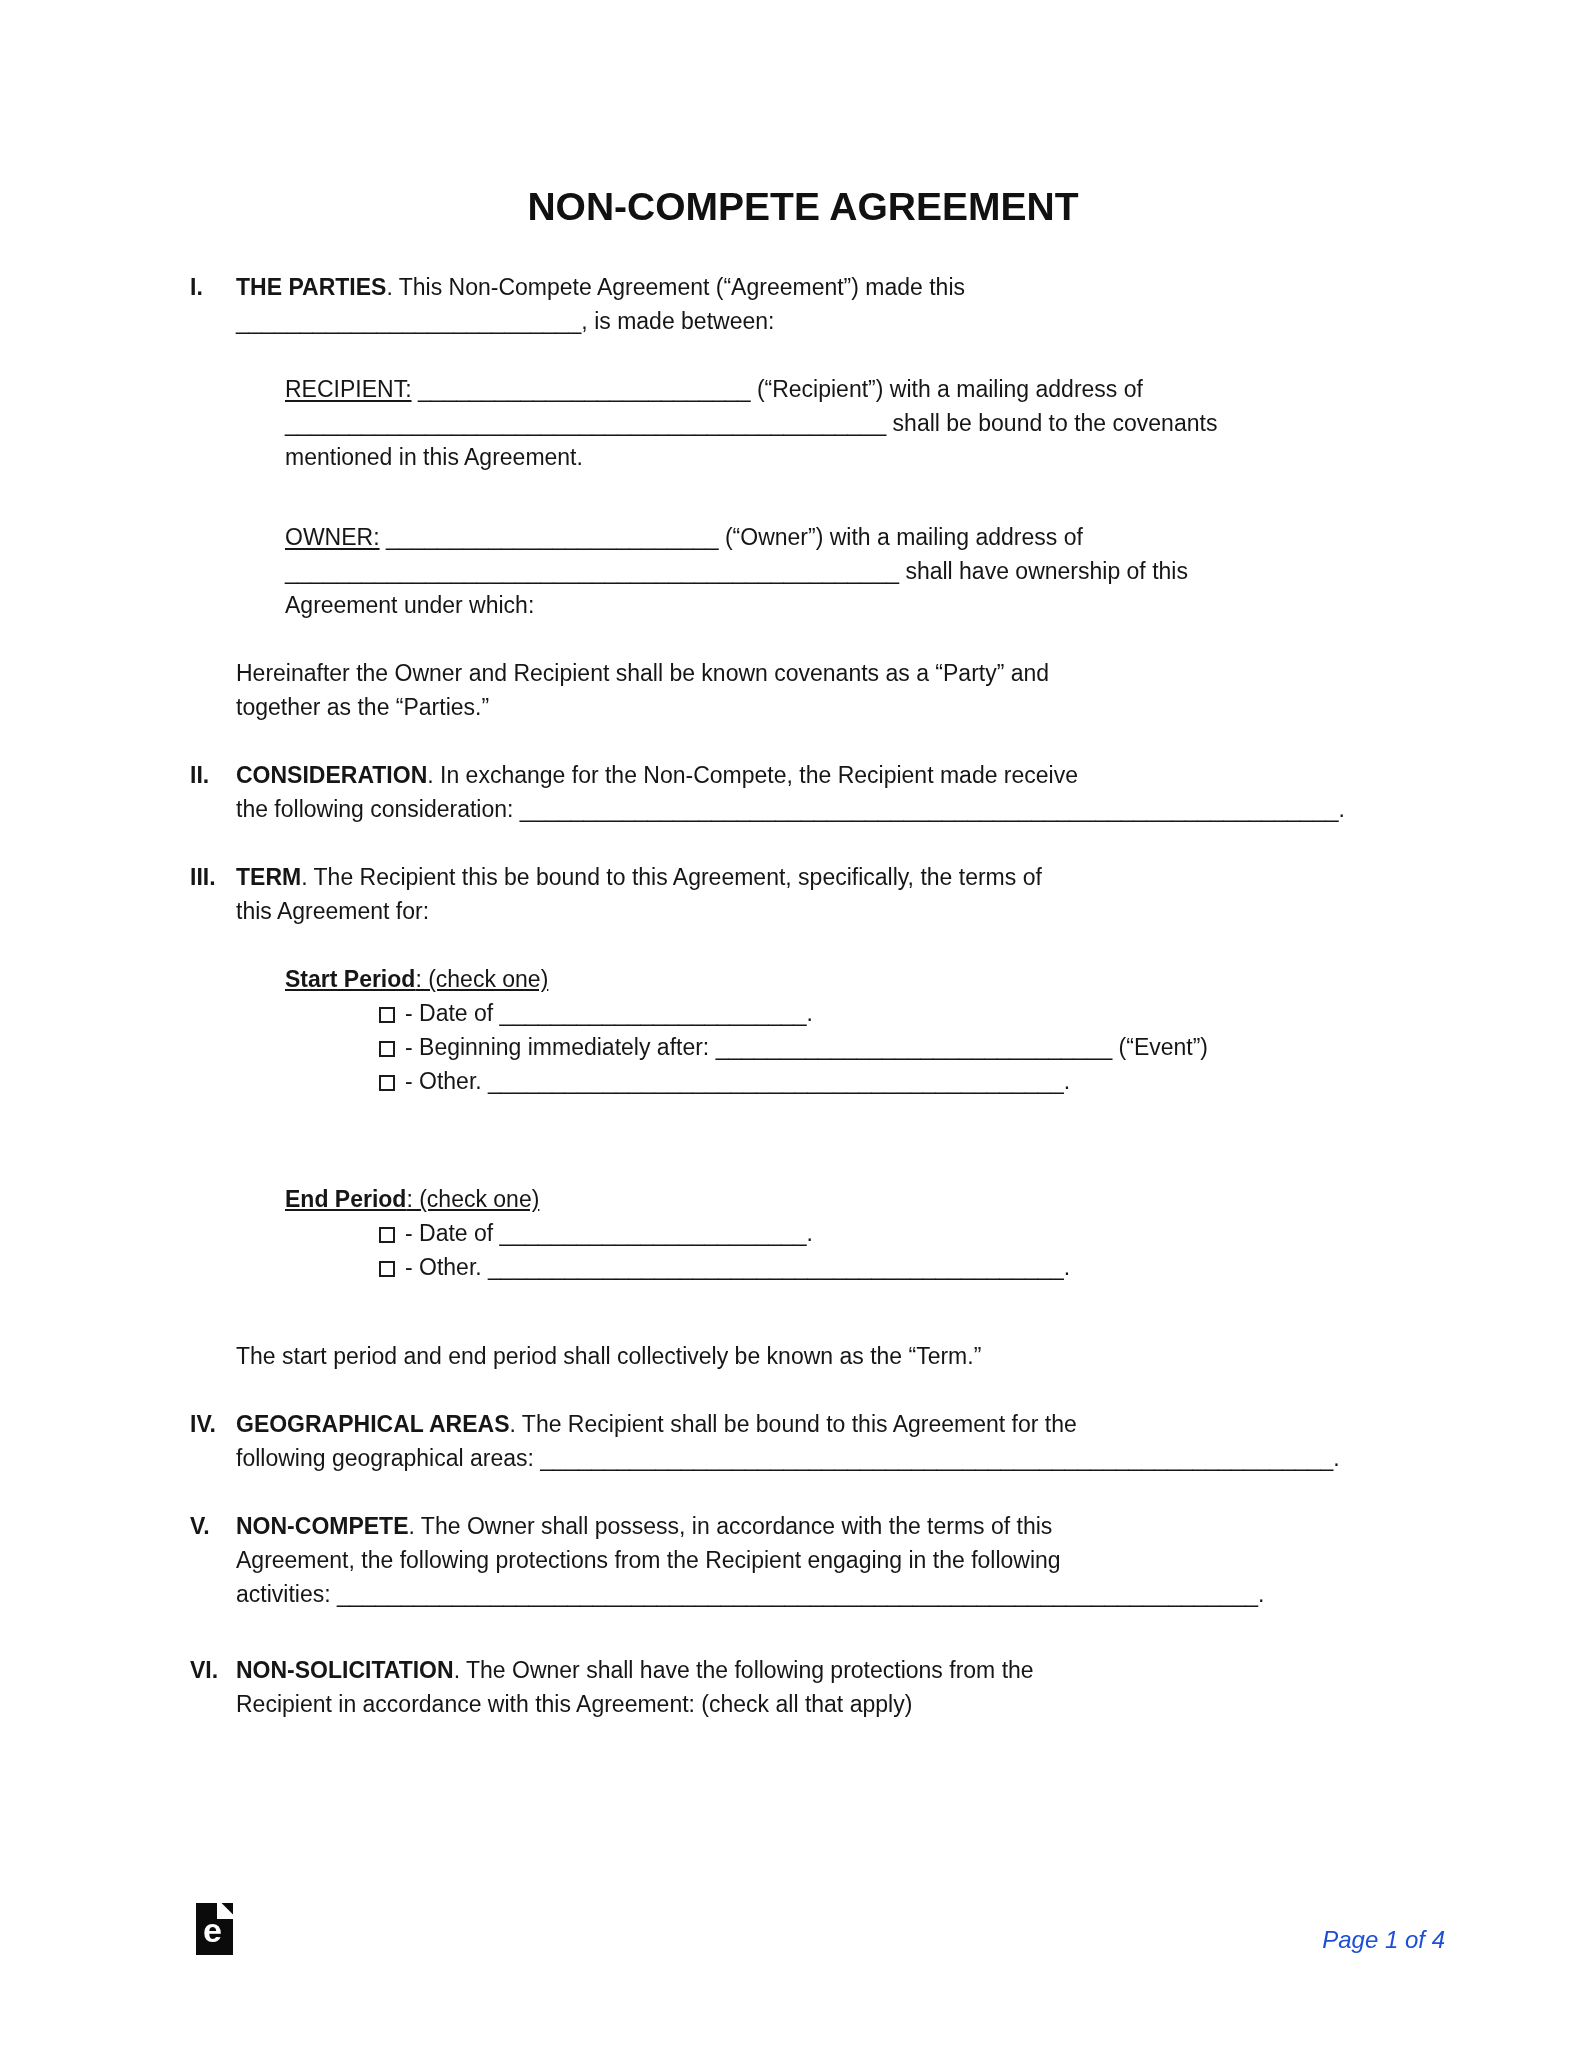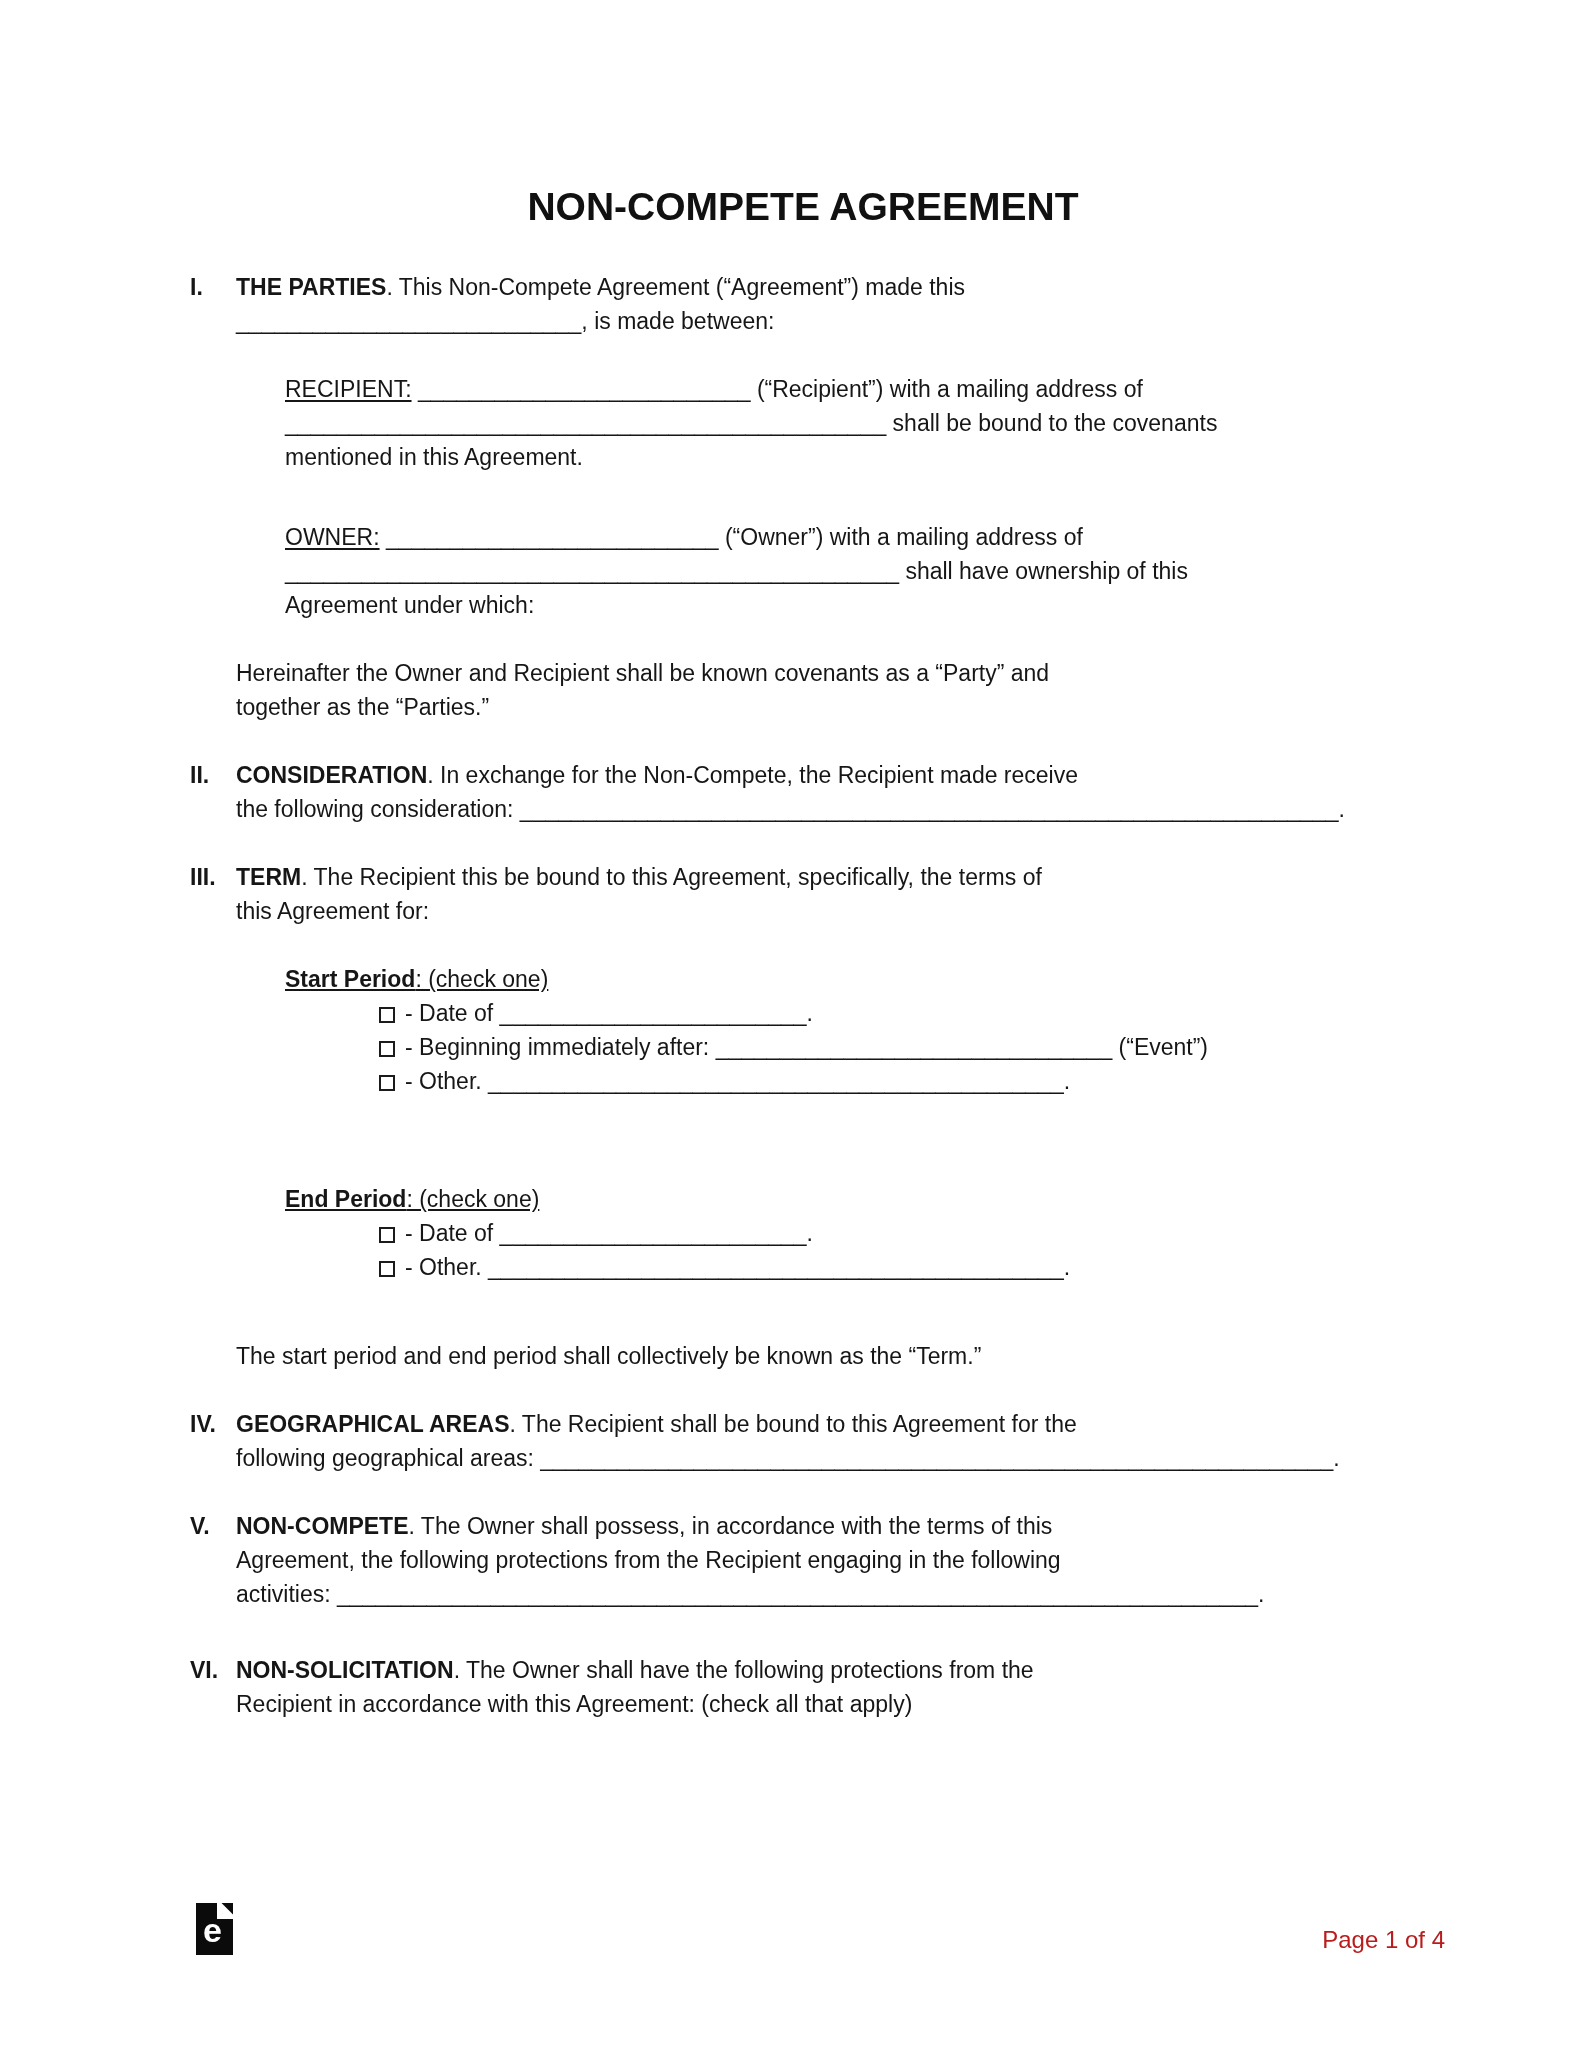--- a/index.html
+++ b/index.html
@@ -53,21 +53,21 @@
   }
   .footer {
     position: absolute;
     left: 196px;
     top: 1903px;
     width: 1249px;
     display: flex;
     justify-content: space-between;
     align-items: flex-end;
   }
-  .pagenum { font-size: 24px; line-height: 30px; color: #b91c1c; }
+  .pagenum { font-size: 24px; line-height: 30px; color: #1d4ed8; font-style: italic; }
   .logo { display: block; }
 </style>
 </head>
 <body>
 
 <div class="page">
   <div class="doc">
 
     <h1 class="title">NON-COMPETE AGREEMENT</h1>
 

